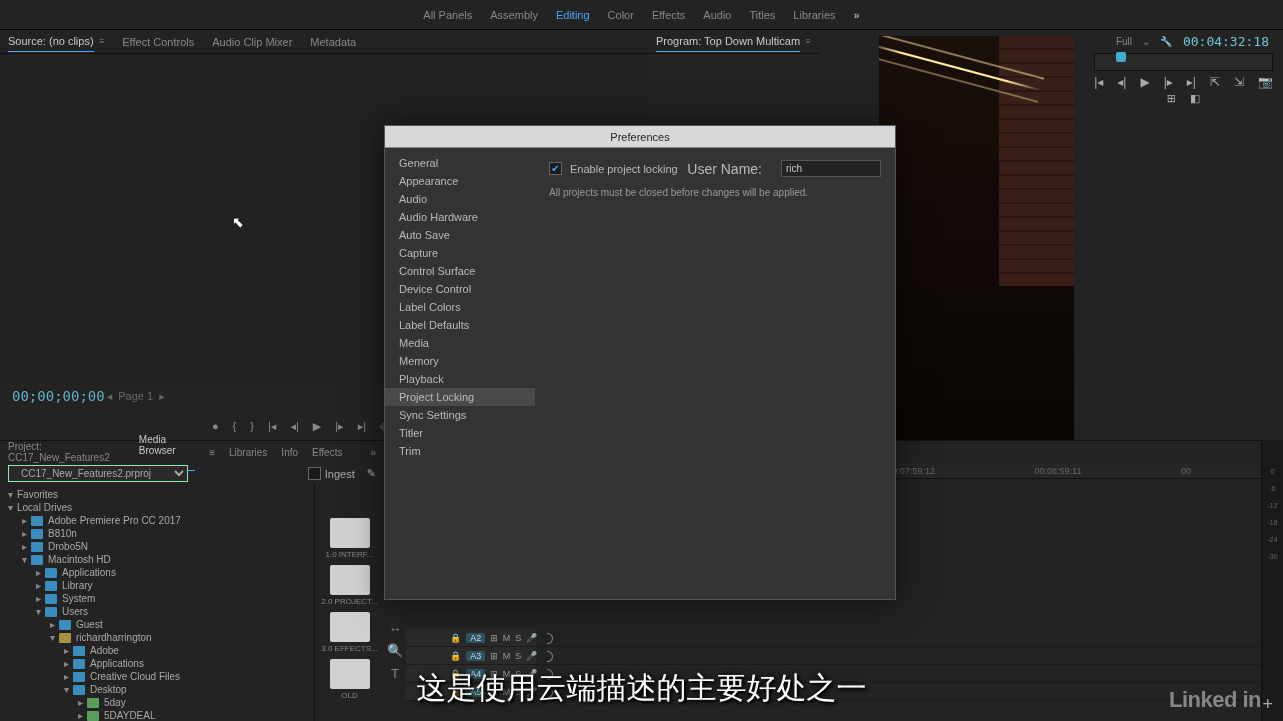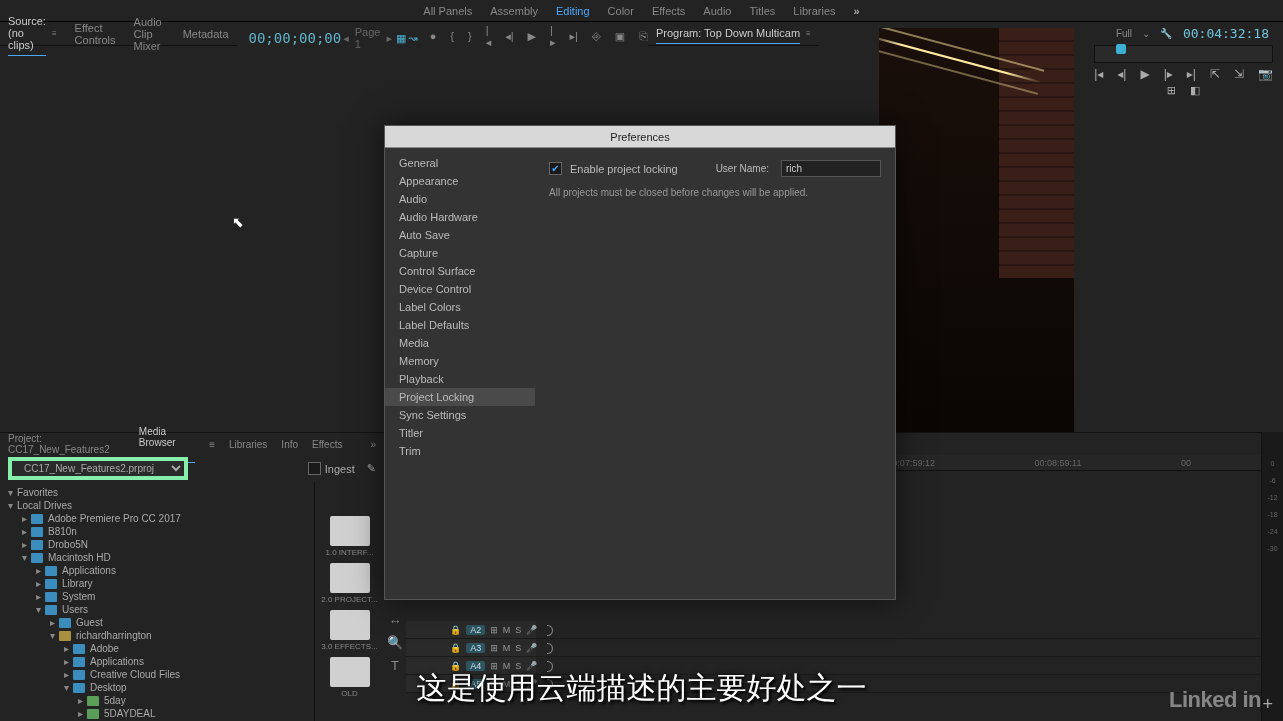--- a/index.html
+++ b/index.html
@@ -1,22 +1,22 @@
 <!DOCTYPE html>
 <html><head>
 <meta charset="utf-8">
 <style>
 *{margin:0;padding:0;box-sizing:border-box;font-family:"Segoe UI",Arial,sans-serif;user-select:none}
 body{background:#1e1e1e;color:#aaa;width:1283px;height:721px;overflow:hidden;position:relative;font-size:11px}
-.topbar{height:22px;background:#232323;display:flex;justify-content:center;align-items:center;gap:18px;border-bottom:1px solid #000}
+.topbar{height:30px;background:#232323;display:flex;justify-content:center;align-items:center;gap:18px;border-bottom:1px solid #000}
 .topbar span{color:#888;cursor:pointer}
 .topbar span.active{color:#4aa8ff}
 .topbar .more{color:#aaa;font-weight:bold}
 .main{display:flex;height:410px}
-.left-panel{width:648px;background:#232323;display:flex;}
+.left-panel{width:648px;background:#232323;display:flex;flex-direction:column}
 .panel-tabs{display:flex;height:24px;align-items:center;padding:0 8px;gap:18px;border-bottom:1px solid #111}
 .panel-tabs span{color:#888;cursor:pointer;padding:4px 0}
 .panel-tabs span.active{color:#ccc;border-bottom:1px solid #4aa8ff}
 .panel-tabs .caret{font-size:8px;color:#888;margin-left:-12px}
 .source-body{flex:1;background:#222}
 .tc-bar{height:32px;display:flex;align-items:center;padding:0 12px;gap:2px;color:#4ab0d0}
 .tc-bar .tc{color:#5fb3cc;font-family:monospace;font-size:14px}
 .tc-bar .pager{color:#666;display:flex;gap:6px;align-items:center}
 .transport{height:28px;display:flex;justify-content:center;align-items:center;gap:14px;color:#888}
 .transport span{cursor:pointer}
@@ -39,21 +39,21 @@
 .prog-ruler{height:18px;background:#2a2a2a;margin:4px 0;position:relative;border:1px solid #111}
 .playhead{position:absolute;top:-2px;left:12%;width:10px;height:10px;background:#3fb0d4;border-radius:2px}
 .prog-controls{display:flex;justify-content:center;gap:14px;color:#aaa;font-size:12px;margin-top:4px}
 .prog-plus{position:absolute;right:10px;bottom:6px;color:#aaa;font-size:18px}
 .bottom{display:flex;height:289px}
 .prj{width:384px;background:#232323;border-top:1px solid #111;display:flex;flex-direction:column}
 .prj-tabs{display:flex;height:22px;align-items:center;padding:0 8px;gap:14px;font-size:10px;color:#888}
 .prj-tabs span{cursor:pointer}
 .prj-tabs span.active{color:#ccc;border-bottom:1px solid #4aa8ff;padding-bottom:14px}
 .prj-sub{display:flex;align-items:center;padding:2px 8px;gap:8px}
-.prj-sub select{background:#2a2a2a;border:4px solid #86efac;color:#aaa;font-size:10px;padding:1px 8px;width:180px}
+.prj-sub select{background:#2a2a2a;border:1px solid #86efac;color:#aaa;font-size:10px;padding:1px 8px;width:180px}
 .ingest{display:flex;align-items:center;gap:4px;margin-left:auto}
 .tree{flex:1;overflow:auto;padding:4px 0;font-size:10px}
 .tree-item{padding:1px 0 1px 6px;color:#aaa;cursor:pointer;white-space:nowrap;display:flex;align-items:center;gap:2px}
 .tw{display:inline-block;width:9px;text-align:center;color:#888}
 .fold{display:inline-block;width:12px;height:10px;background:#3a8dbd;margin-right:3px;border-radius:1px}
 .fold.g{background:#5a9e5a}
 .fold.y{background:#a89040}
 .thumbs{width:70px;background:#232323;border-left:1px solid #111;padding-top:28px}
 .thumb{width:40px;height:30px;background:#d0d0d0;margin:6px auto 2px;border-radius:2px}
 .thumb-lbl{font-size:8px;color:#888;text-align:center;margin-bottom:6px}
@@ -73,21 +73,21 @@
 .clip-area{flex:1;height:100%;position:relative}
 .cursor{position:absolute;top:214px;left:232px;font-size:14px;color:#fff;pointer-events:none;z-index:5}
 .modal-overlay{position:absolute;top:125px;left:384px;width:512px;height:475px;background:#333;border:1px solid #555;box-shadow:0 0 30px rgba(0,0,0,.6);z-index:100;display:flex;flex-direction:column}
 .modal-title{height:22px;background:#d8d8d8;color:#222;display:flex;align-items:center;justify-content:center;font-size:11px;border-bottom:1px solid #888}
 .modal-body{flex:1;display:flex;background:#333}
 .pref-side{width:150px;background:#333;padding:6px 0}
 .pref-item{padding:3px 14px;color:#bbb;cursor:pointer;font-size:11px}
 .pref-item.sel{background:#4a4a4a}
 .pref-main{flex:1;padding:12px 14px;color:#bbb}
 .pref-row{display:flex;align-items:center;gap:8px;margin-bottom:10px}
-.pref-row .lbl{margin-left:auto;margin-right:4px;font-size:10px}
+.pref-row .lbl{margin-left:auto;margin-right:11px;font-size:14px}
 .pref-row input[type=text]{background:#222;border:1px solid #555;color:#ccc;padding:2px 4px;width:100px;font-size:10px}
 .pref-note{font-size:10px;color:#999}
 .chk{width:13px;height:13px;background:#1a1a1a;border:1px solid #666;display:inline-flex;align-items:center;justify-content:center;color:#4aa8ff;font-size:10px}
 .modal-foot{height:36px;display:flex;justify-content:flex-end;align-items:center;gap:10px;padding:0 14px;background:#333}
 .btn{padding:3px 22px;border-radius:10px;font-size:11px;cursor:pointer;border:1px solid #666;background:#4a4a4a;color:#ccc}
 .btn.ok{background:#1ec9c9;color:#033;border-color:#1ec9c9}
 .subtitle{position:absolute;bottom:12px;width:100%;text-align:center;font-size:30px;color:#fff;text-shadow:0 0 6px #000,2px 2px 3px #000;z-index:200;font-weight:500}
 .linkedin{position:absolute;bottom:8px;right:22px;color:rgba(255,255,255,.45);font-size:22px;font-weight:bold;z-index:200;letter-spacing:-.5px}
 .audio-meter{width:22px;background:#1a1a1a;border-left:1px solid #111;display:flex;flex-direction:column;padding:28px 2px 4px;font-size:7px;color:#666;gap:10px;align-items:center}
 .spacer{flex:1}

